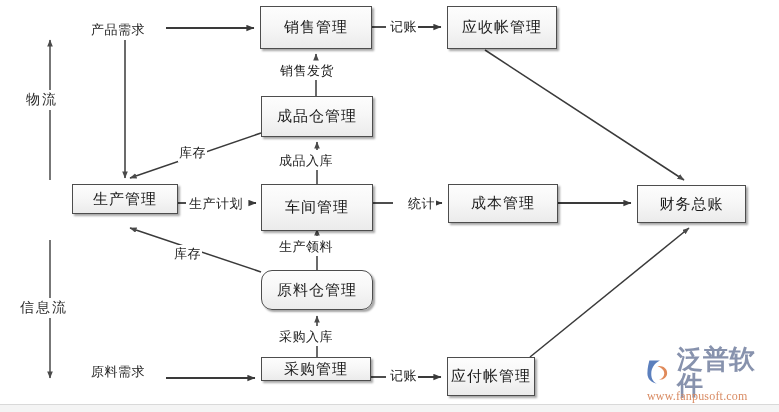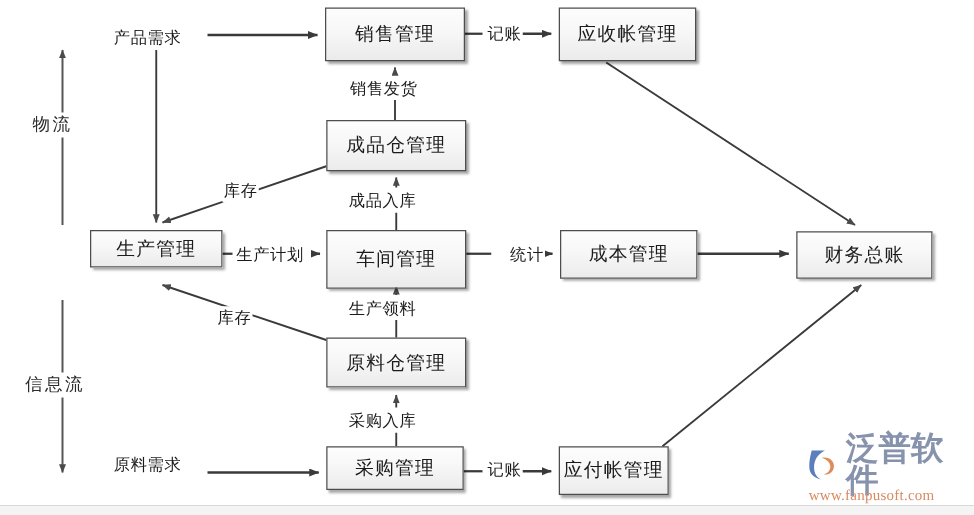--- a/index.html
+++ b/index.html
@@ -127,23 +127,23 @@
   <div class="node" style="left:261px;top:96px;width:112px;height:41px;">成品仓管理</div>
 
   <div class="node" style="left:72px;top:184px;width:106px;height:30px;">生产管理</div>
 
   <div class="node" style="left:261px;top:184px;width:112px;height:47px;">车间管理</div>
 
   <div class="node" style="left:448px;top:184px;width:110px;height:39px;">成本管理</div>
 
   <div class="node" style="left:637px;top:185px;width:109px;height:38px;">财务总账</div>
 
-  <div class="node" style="left:261px;top:270px;width:112px;height:40px;">原料仓管理</div>
+  <div class="node" style="left:261px;top:270px;width:112px;height:40px;border-radius:11px;">原料仓管理</div>
 
-  <div class="node" style="left:261px;top:357px;width:110px;height:35px;">采购管理</div>
+  <div class="node" style="left:261px;top:357px;width:110px;height:24px;">采购管理</div>
 
   <div class="node" style="left:447px;top:357px;width:88px;height:39px;">应付帐管理</div>
 
   <div class="edge-label" style="left:90px;top:21px;">产品需求</div>
 
   <div class="edge-label" style="left:389px;top:18px;">记账</div>
 
   <div class="edge-label" style="left:279px;top:62px;">销售发货</div>
 
   <div class="edge-label" style="left:178px;top:144px;">库存</div>

